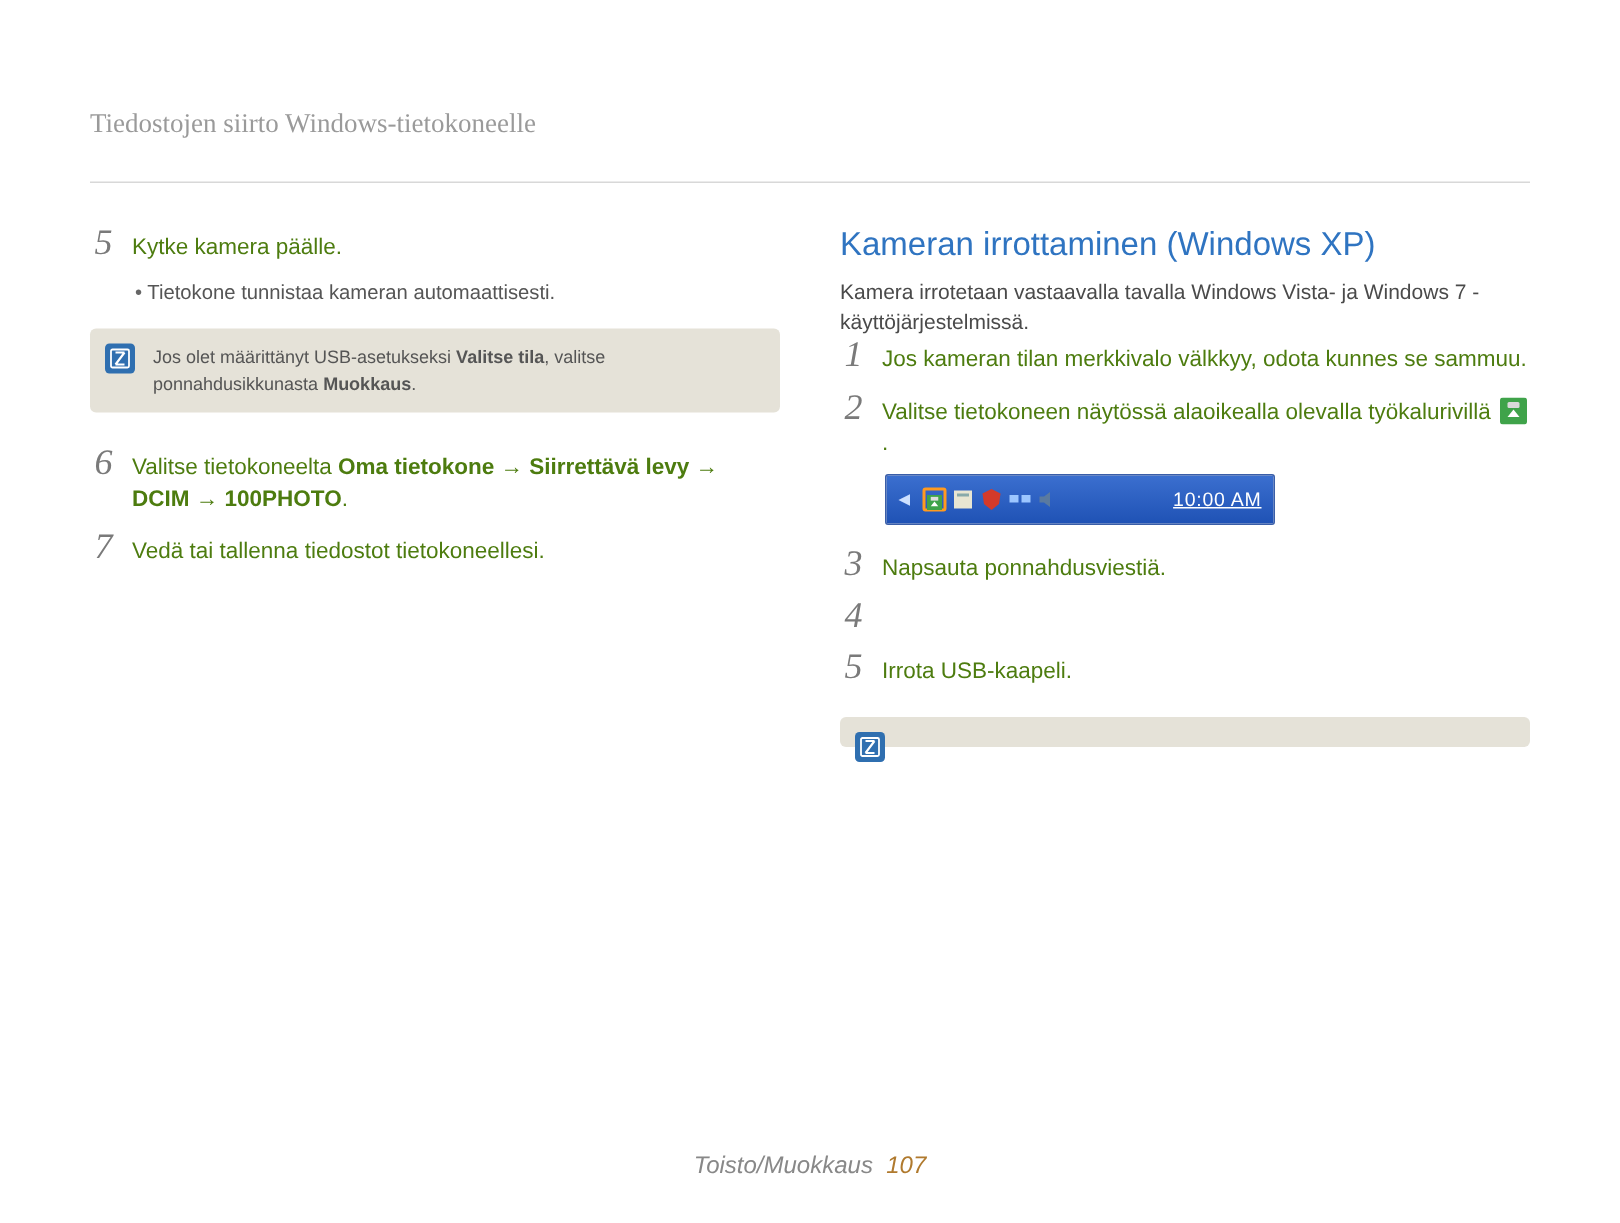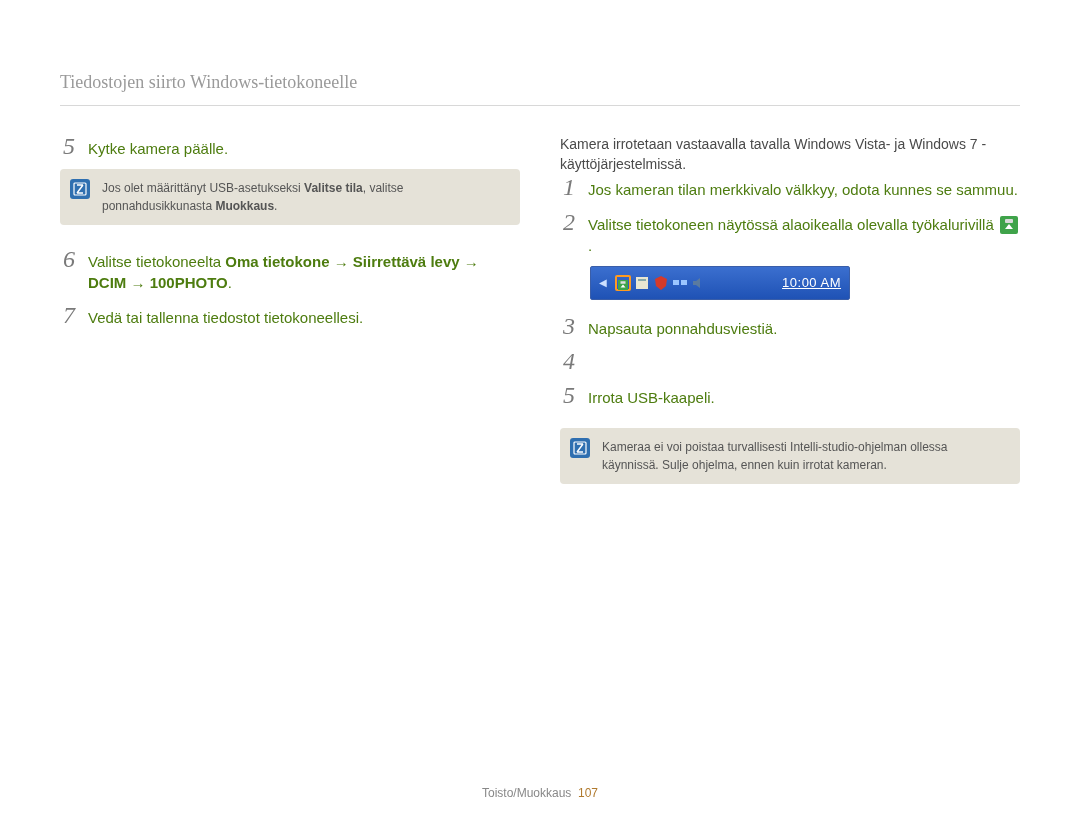--- a/index.html
+++ b/index.html
@@ -11,21 +11,21 @@
     height: 815px;
     padding: 72px 60px 30px 60px;
     position: relative;
   }
   .breadcrumb {
     font-family: Georgia, 'Times New Roman', serif;
     font-size: 18px;
     color: #9a9a9a;
     font-weight: 300;
     border-bottom: 1px solid #d8d8d8;
-    padding-bottom: 12px;
+    padding-bottom: 28px;
     margin-bottom: 28px;
   }
   .columns {
     display: flex;
     gap: 40px;
   }
   .col { flex: 1 1 50%; }
   .step {
     display: flex;
     align-items: flex-start;
@@ -134,43 +134,45 @@
     letter-spacing: 0.5px;
     text-decoration: underline;
   }
   .tray-img .chev {
     color: #cde0ff;
     font-size: 10px;
     margin-right: 4px;
   }
   .footer {
     position: absolute;
-    bottom: 15px;
+    bottom: 28px;
     left: 0; right: 0;
     text-align: center;
-    font-size: 12px;
+    font-size: 16px;
     color: #888;
+    font-style: italic;
   }
   .footer .page-num {
     color: #b07a2e;
   }
 </style>
 </head>
 <body>
 
 <div class="breadcrumb">Tiedostojen siirto Windows-tietokoneelle</div>
 
 <div class="columns">
 
   <div class="col">
 
     <div class="step">
       <div class="step-num">5</div>
       <div class="step-body">Kytke kamera päälle.</div>
     </div>
+    <div class="sub-bullet">Tietokone tunnistaa kameran automaattisesti.</div>
 
     <div class="note-box">
       <span class="note-icon">
         <svg width="14" height="14" viewBox="0 0 14 14">
             <rect x="1" y="1" width="12" height="12" rx="1" fill="none" stroke="#fff" stroke-width="1.2"></rect>
             <path d="M4 3 L10 3 M10 3 L4 11 M4 11 L10 11" stroke="#fff" stroke-width="1.4" fill="none"></path>
           </svg>
       </span>
       <span>
         <span>Jos olet määrittänyt USB-asetukseksi </span><span class="bold">Valitse tila</span><span>, valitse ponnahdusikkunasta </span><span class="bold">Muokkaus</span><span>.</span>
@@ -186,20 +188,21 @@
 
     <div class="step">
       <div class="step-num">7</div>
       <div class="step-body">Vedä tai tallenna tiedostot tietokoneellesi.</div>
     </div>
 
   </div>
 
   <div class="col">
 
+    <div class="section-heading">Kameran irrottaminen (Windows XP)</div>
     <div class="section-intro">Kamera irrotetaan vastaavalla tavalla Windows Vista- ja Windows 7 -käyttöjärjestelmissä.</div>
 
     <div class="step">
       <div class="step-num">1</div>
       <div class="step-body">Jos kameran tilan merkkivalo välkkyy, odota kunnes se sammuu.</div>
     </div>
 
     <div class="step">
       <div class="step-num">2</div>
       <div class="step-body">
@@ -263,21 +266,20 @@
       <div class="step-body">Irrota USB-kaapeli.</div>
     </div>
 
     <div class="note-box" style="margin-top:20px;">
       <span class="note-icon">
         <svg width="14" height="14" viewBox="0 0 14 14">
             <rect x="1" y="1" width="12" height="12" rx="1" fill="none" stroke="#fff" stroke-width="1.2"></rect>
             <path d="M4 3 L10 3 M10 3 L4 11 M4 11 L10 11" stroke="#fff" stroke-width="1.4" fill="none"></path>
           </svg>
       </span>
-      <span>Kameraa ei voi poistaa turvallisesti Intelli-studio-ohjelman ollessa käynnissä. Sulje ohjelma, ennen kuin irrotat kameran.</span>
     </div>
 
   </div>
 </div>
 
 <div class="footer">
   <span>Toisto/Muokkaus</span>&nbsp;&nbsp;<span class="page-num">107</span>
 </div>
 
 </body></html>

